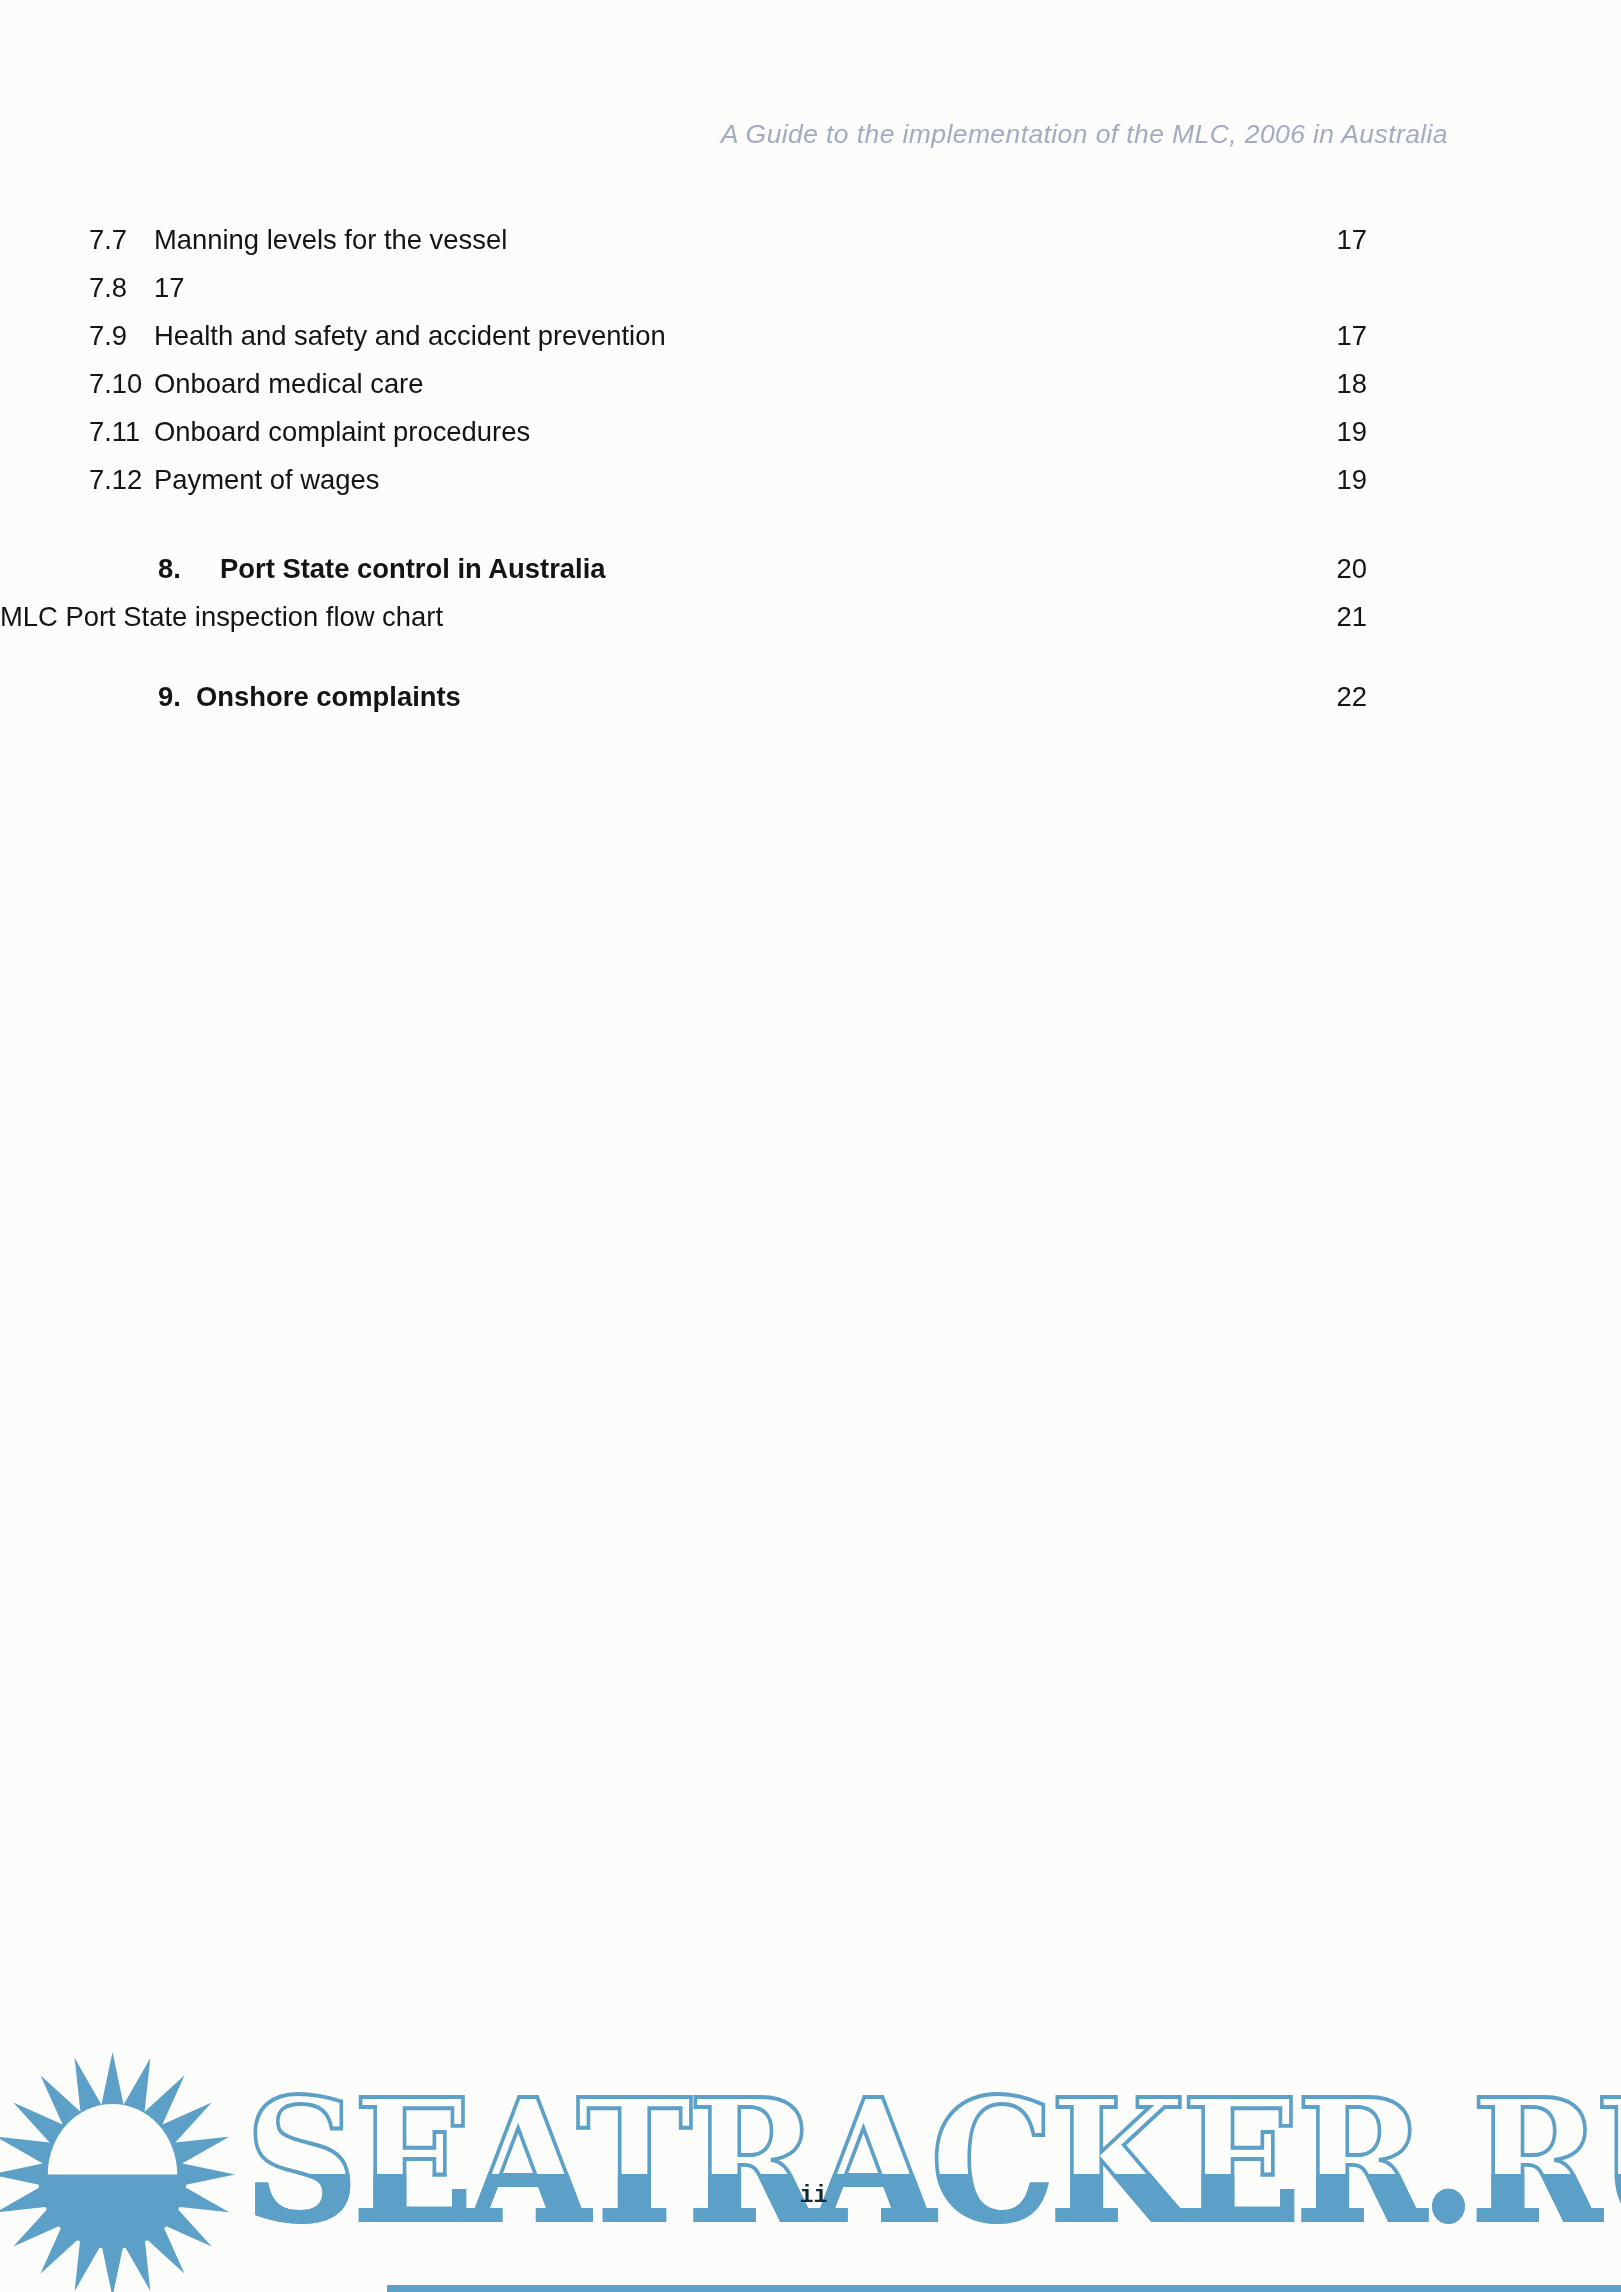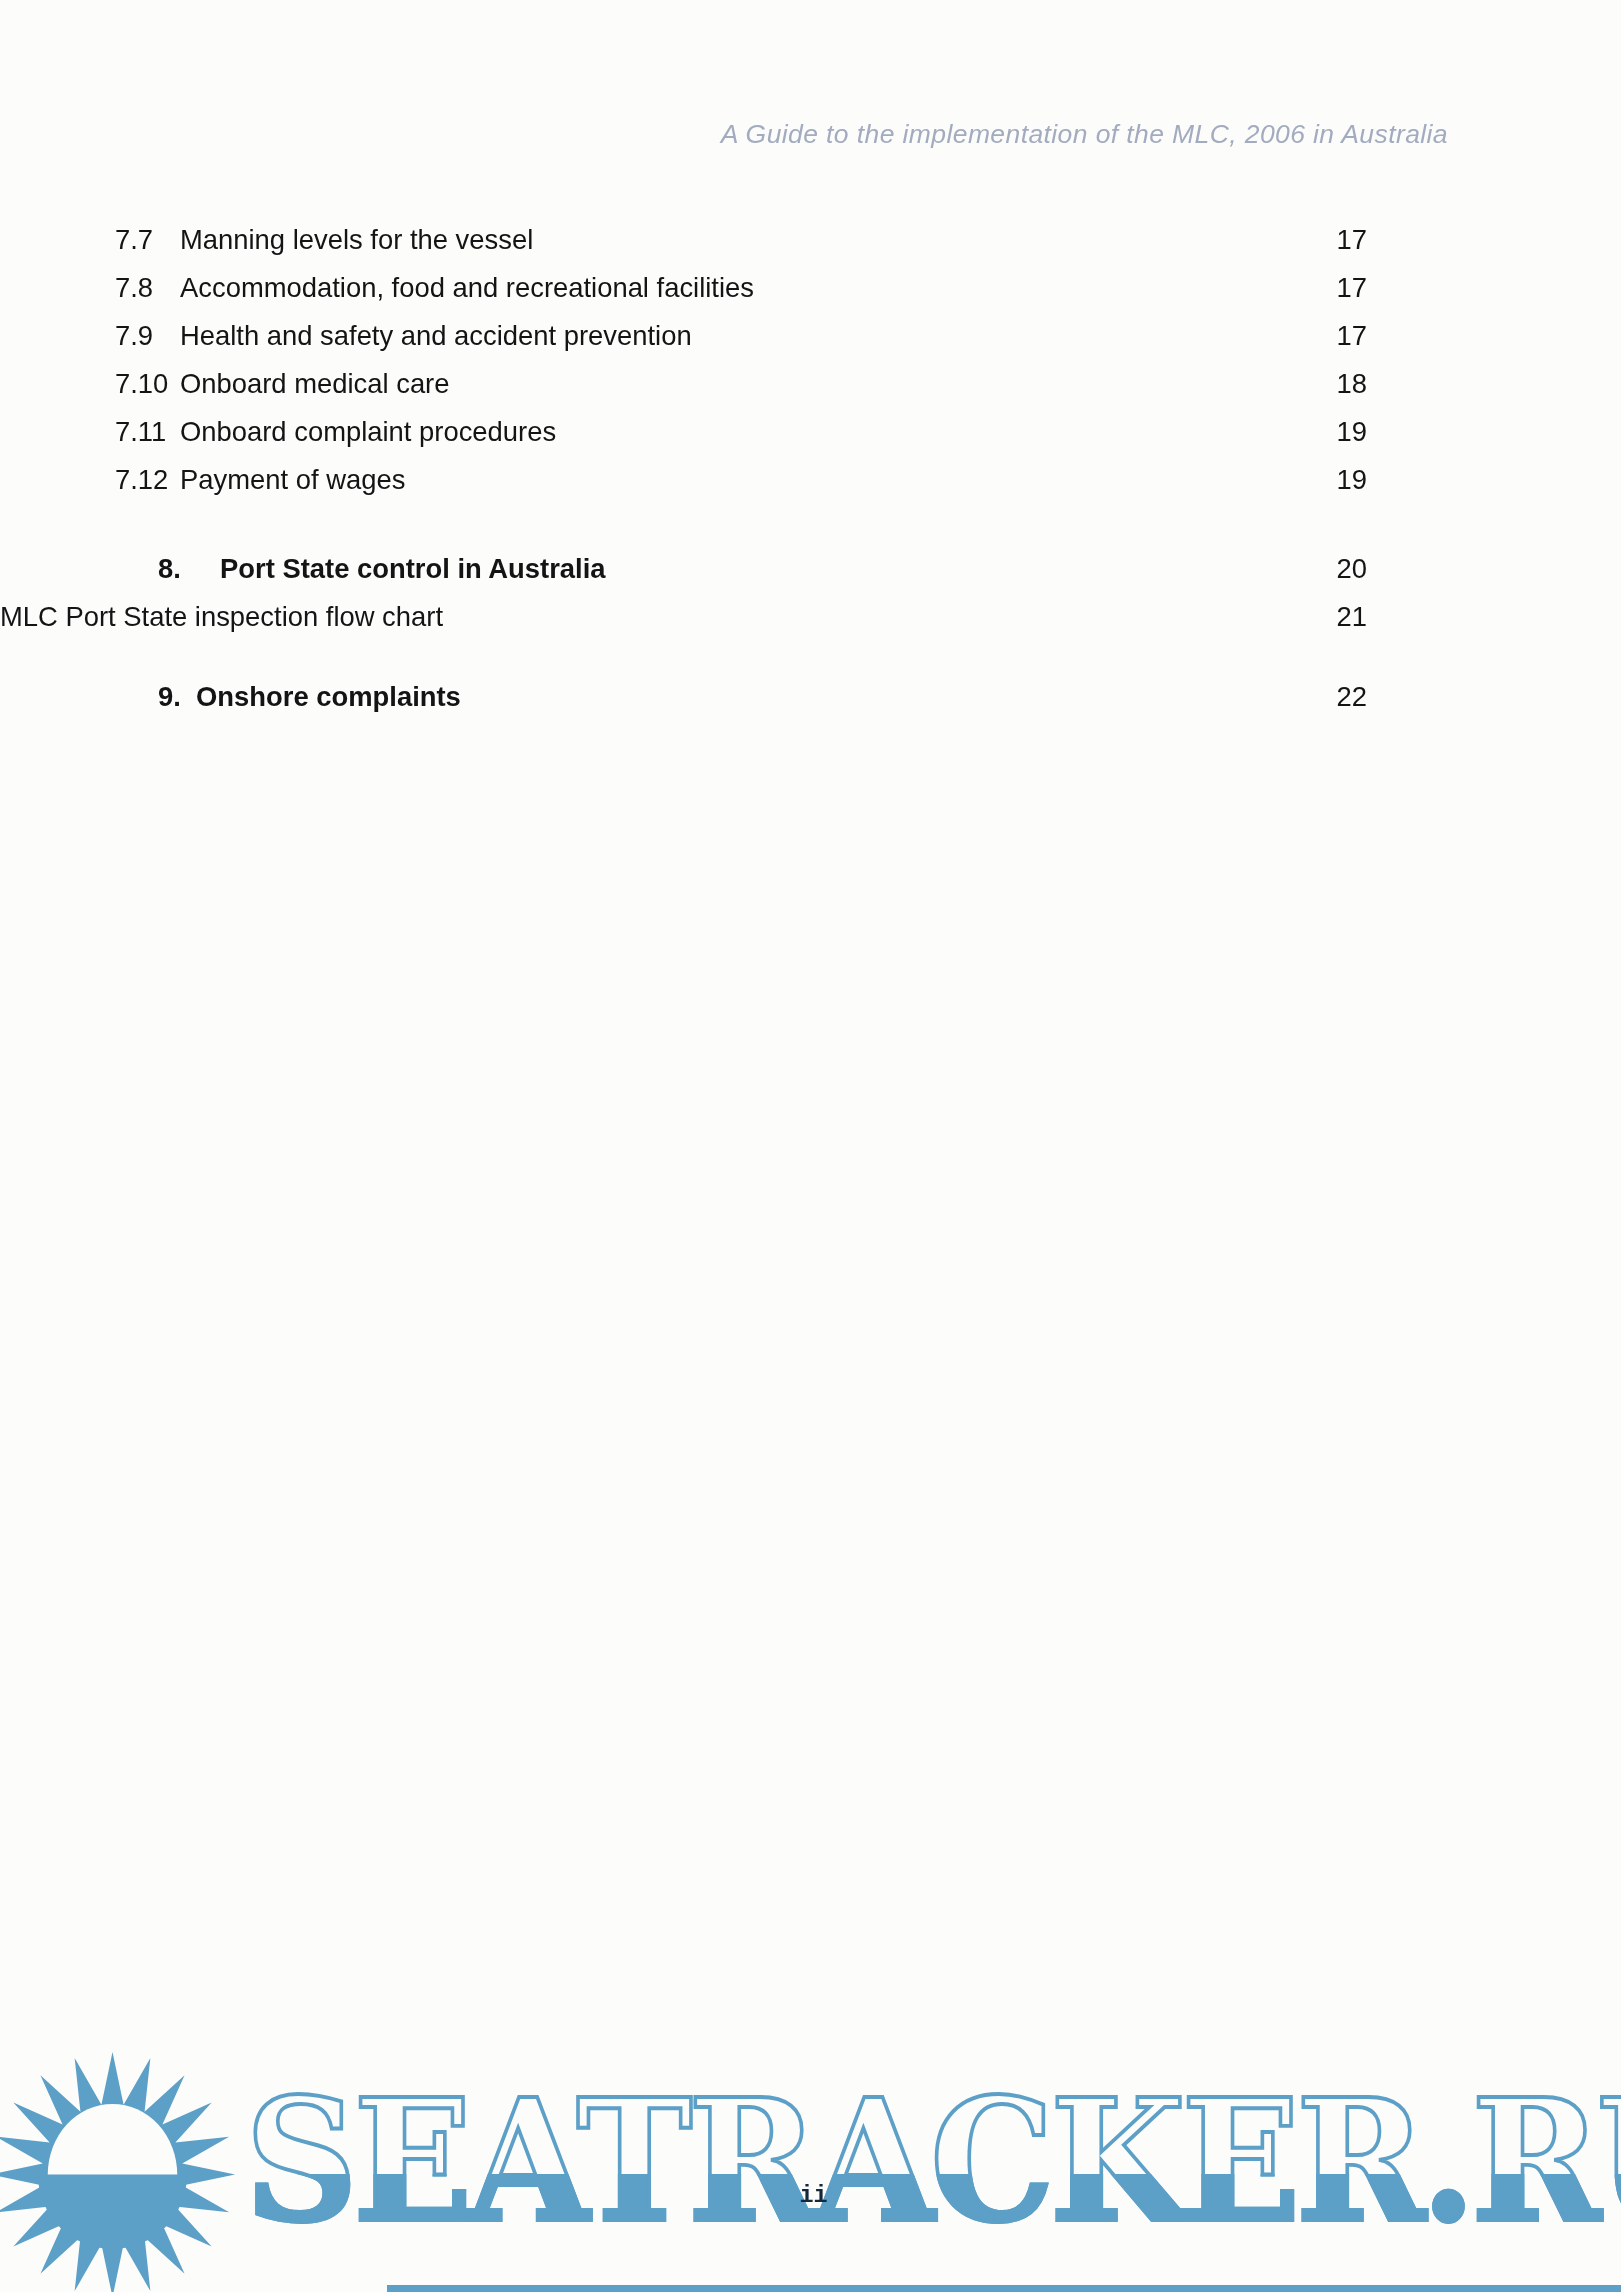--- a/index.html
+++ b/index.html
@@ -31,21 +31,21 @@
     display:flex;
     align-items:center;
     height:48px;
     font-size:27.4px;
     line-height:1;
   }
   .row .num   { flex:0 0 auto; }
   .row .label { flex:1 1 auto; }
   .row .pg    { flex:0 0 auto; font-weight:400; }
 
-  .r-sub { padding-left:115px; }
+  .r-sub { padding-left:89px; }
   .r-sub .num { width:65px; }
 
   .r-s8 { margin-top:41px; padding-left:158px; font-weight:bold; }
   .r-s8 .num { width:62px; }
 
   .r-mlc { }
 
   .r-s9 { margin-top:32px; padding-left:158px; font-weight:bold; }
   .r-s9 .num { width:38px; }
 
@@ -102,21 +102,20 @@
   <div class="toc">
 
     <div class="row r-sub">
       <span class="num">7.7</span>
       <span class="label">Manning levels for the vessel</span>
       <span class="pg">17</span>
     </div>
 
     <div class="row r-sub">
       <span class="num">7.8</span>
-      <span class="label">Accommodation, food and recreational facilities</span>
       <span class="pg">17</span>
     </div>
 
     <div class="row r-sub">
       <span class="num">7.9</span>
       <span class="label">Health and safety and accident prevention</span>
       <span class="pg">17</span>
     </div>
 
     <div class="row r-sub">

